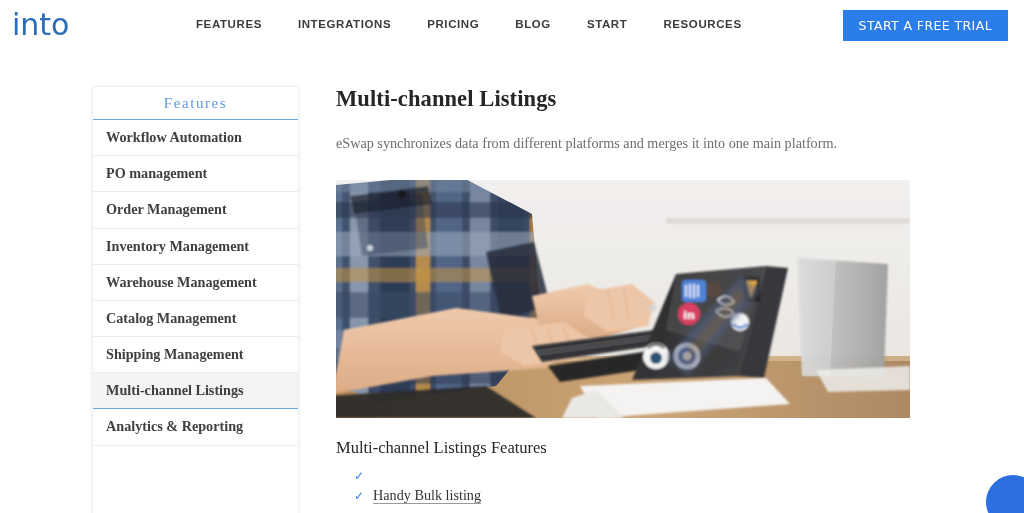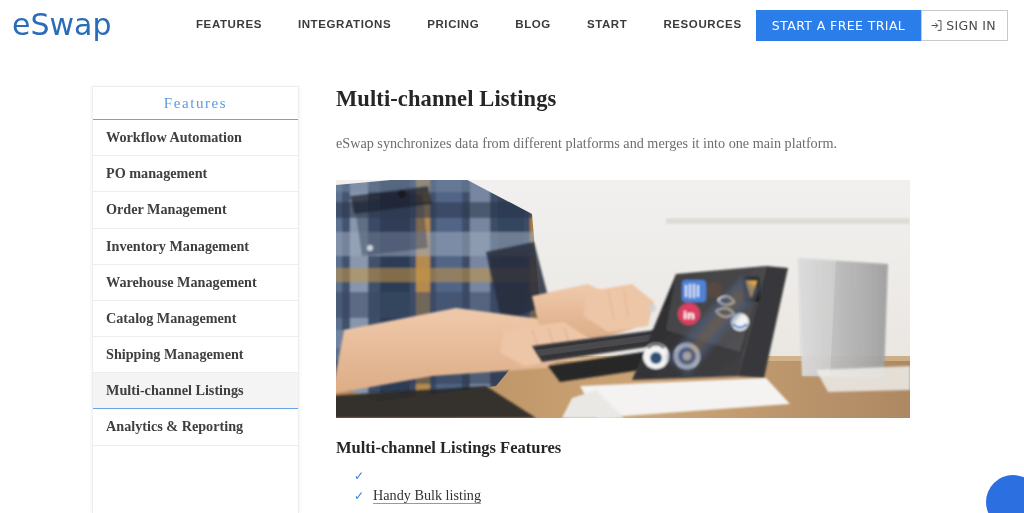--- a/index.html
+++ b/index.html
@@ -169,21 +169,21 @@
     overflow: hidden;
     background: #d8d3cc;
   }
   .hero svg { display: block; width: 574px; height: 238px; }
 
   
   .features-title {
     margin: 20px 0 0 0;
     font-family: "Liberation Serif", serif;
     font-size: 16.5px;
-    font-weight: bold;
+    font-weight: normal;
     color: #262626;
   }
   .feature-list {
     list-style: none;
     margin: 12px 0 0 0;
     padding: 0 0 0 18px;
   }
   .feature-item {
     display: flex;
     align-items: baseline;
@@ -215,43 +215,33 @@
     height: 54px;
     border-radius: 50%;
     background: #2b6fe0;
     cursor: pointer;
   }
 </style>
 </head>
 <body>
 
 <header class="site-header">
-  <div class="logo">eSwap</div>
+  <div class="logo">into</div>
 
   <nav class="main-nav">
     <a class="nav-link">FEATURES</a>
     <a class="nav-link">INTEGRATIONS</a>
     <a class="nav-link">PRICING</a>
     <a class="nav-link">BLOG</a>
     <a class="nav-link">START</a>
     <a class="nav-link">RESOURCES</a>
   </nav>
 
   <div class="header-actions">
     <button class="btn-trial">START A FREE TRIAL</button>
-    <button class="btn-signin">
-      <span class="signin-icon">
-        <svg width="13" height="13" viewBox="0 0 16 16">
-          <path d="M9.5 2 H13.5 V14 H9.5" fill="none" stroke="#4a4a4a" stroke-width="1.2"></path>
-          <path d="M2 8 H9.2" fill="none" stroke="#4a4a4a" stroke-width="1.2"></path>
-          <path d="M6.6 5 L9.6 8 L6.6 11" fill="none" stroke="#4a4a4a" stroke-width="1.2" stroke-linejoin="miter"></path>
-        </svg>
-      </span>
-      <span>SIGN IN</span>
-    </button>
   </div>
 </header>
 
 <div class="page-body">
 
   <aside class="sidebar">
     <div class="sidebar-header">Features</div>
     <ul class="sidebar-list">
       <li class="sidebar-item">Workflow Automation</li>
       <li class="sidebar-item">PO management</li>

